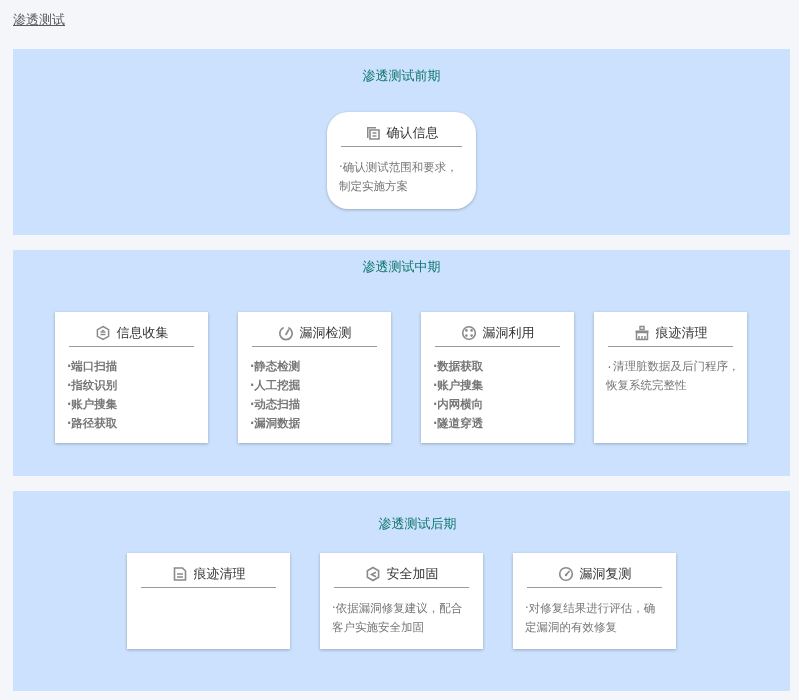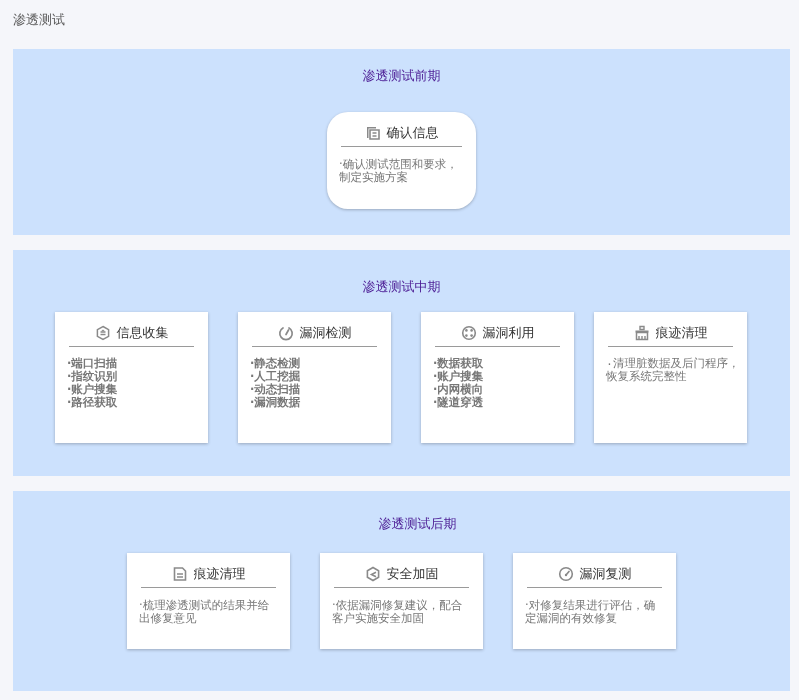--- a/index.html
+++ b/index.html
@@ -8,33 +8,34 @@
       background: #f5f6fa;
       font-family: "DejaVu Sans", "Liberation Sans", sans-serif;
       color: #555;
       position: relative;
     }
     .page-title {
       position: absolute;
       left: 13px; top: 11px;
       font-size: 13px;
       color: #5a5a5a;
+      text-decoration: underline;
     }
     .section {
       position: absolute;
       left: 13px;
       width: 777px;
       background: #cce1fd;
     }
     .section-title {
       position: absolute;
       left: 0; right: 0;
       text-align: center;
       font-size: 13px;
-      color: #4c1d95;
+      color: #0f766e;
     }
     .card {
       position: absolute;
       background: #ffffff;
       box-shadow: 0 1px 3px rgba(0,0,0,0.25);
     }
     .card-head {
       position: absolute;
       left: 0; right: 0; top: 10px;
       height: 22px;
@@ -50,21 +51,21 @@
       position: absolute;
       left: 14px; right: 14px;
       top: 34px;
       border-top: 1px solid #9a9a9a;
     }
     .card-body {
       position: absolute;
       left: 12px; right: 8px;
       top: 44px;
       font-size: 11.5px;
-      line-height: 13px;
+      line-height: 19px;
       color: #777;
     }
     .card-body .item { display: block; white-space: nowrap; font-weight: bold; }
     .card-body .para { display: block; }
   </style>
 </head>
 <body>
 
 <div class="page-title">渗透测试</div>
 
@@ -83,21 +84,21 @@
       <span>确认信息</span>
     </div>
     <div class="card-rule"></div>
     <div class="card-body" style="top:46px;left:12px;right:10px;">
       <span class="para">·确认测试范围和要求，制定实施方案</span>
     </div>
   </div>
 </div>
 
 <div class="section" style="top:250px;height:226px;">
-  <div class="section-title" style="top:28px;">渗透测试中期</div>
+  <div class="section-title" style="top:8px;">渗透测试中期</div>
 
   <div class="card" style="left:42px;top:62px;width:153px;height:131px;">
     <div class="card-head">
       <span>
         <svg viewBox="0 0 16 16">
             <path d="M8 1.5l5.6 3.2v6.6L8 14.5l-5.6-3.2V4.7z" fill="none" stroke="#8a8a8a" stroke-width="1.5"></path>
             <path d="M5.5 7h5M5.5 9.5h5" stroke="#8a8a8a" stroke-width="1.4"></path>
             <path d="M8 4.5l2 1.8H6z" fill="#8a8a8a"></path>
           </svg>
       </span>
@@ -179,23 +180,20 @@
     <div class="card-head">
       <span>
         <svg viewBox="0 0 16 16">
             <path d="M2.5 2h8l3 3v9h-11z" fill="none" stroke="#8a8a8a" stroke-width="1.6"></path>
             <path d="M5 8h6M5 11h6" stroke="#8a8a8a" stroke-width="1.4"></path>
           </svg>
       </span>
       <span>痕迹清理</span>
     </div>
     <div class="card-rule"></div>
-    <div class="card-body" style="top:46px;left:12px;right:10px;">
-      <span class="para">·梳理渗透测试的结果并给出修复意见</span>
-    </div>
   </div>
 
   <div class="card" style="left:307px;top:62px;width:163px;height:96px;">
     <div class="card-head">
       <span>
         <svg viewBox="0 0 16 16">
             <path d="M8 1.5l5.6 3.2v6.6L8 14.5l-5.6-3.2V4.7z" fill="none" stroke="#8a8a8a" stroke-width="1.6"></path>
             <path d="M11 6.2L6.5 8.5 11 10.8" fill="none" stroke="#8a8a8a" stroke-width="1.6"></path>
           </svg>
       </span>

